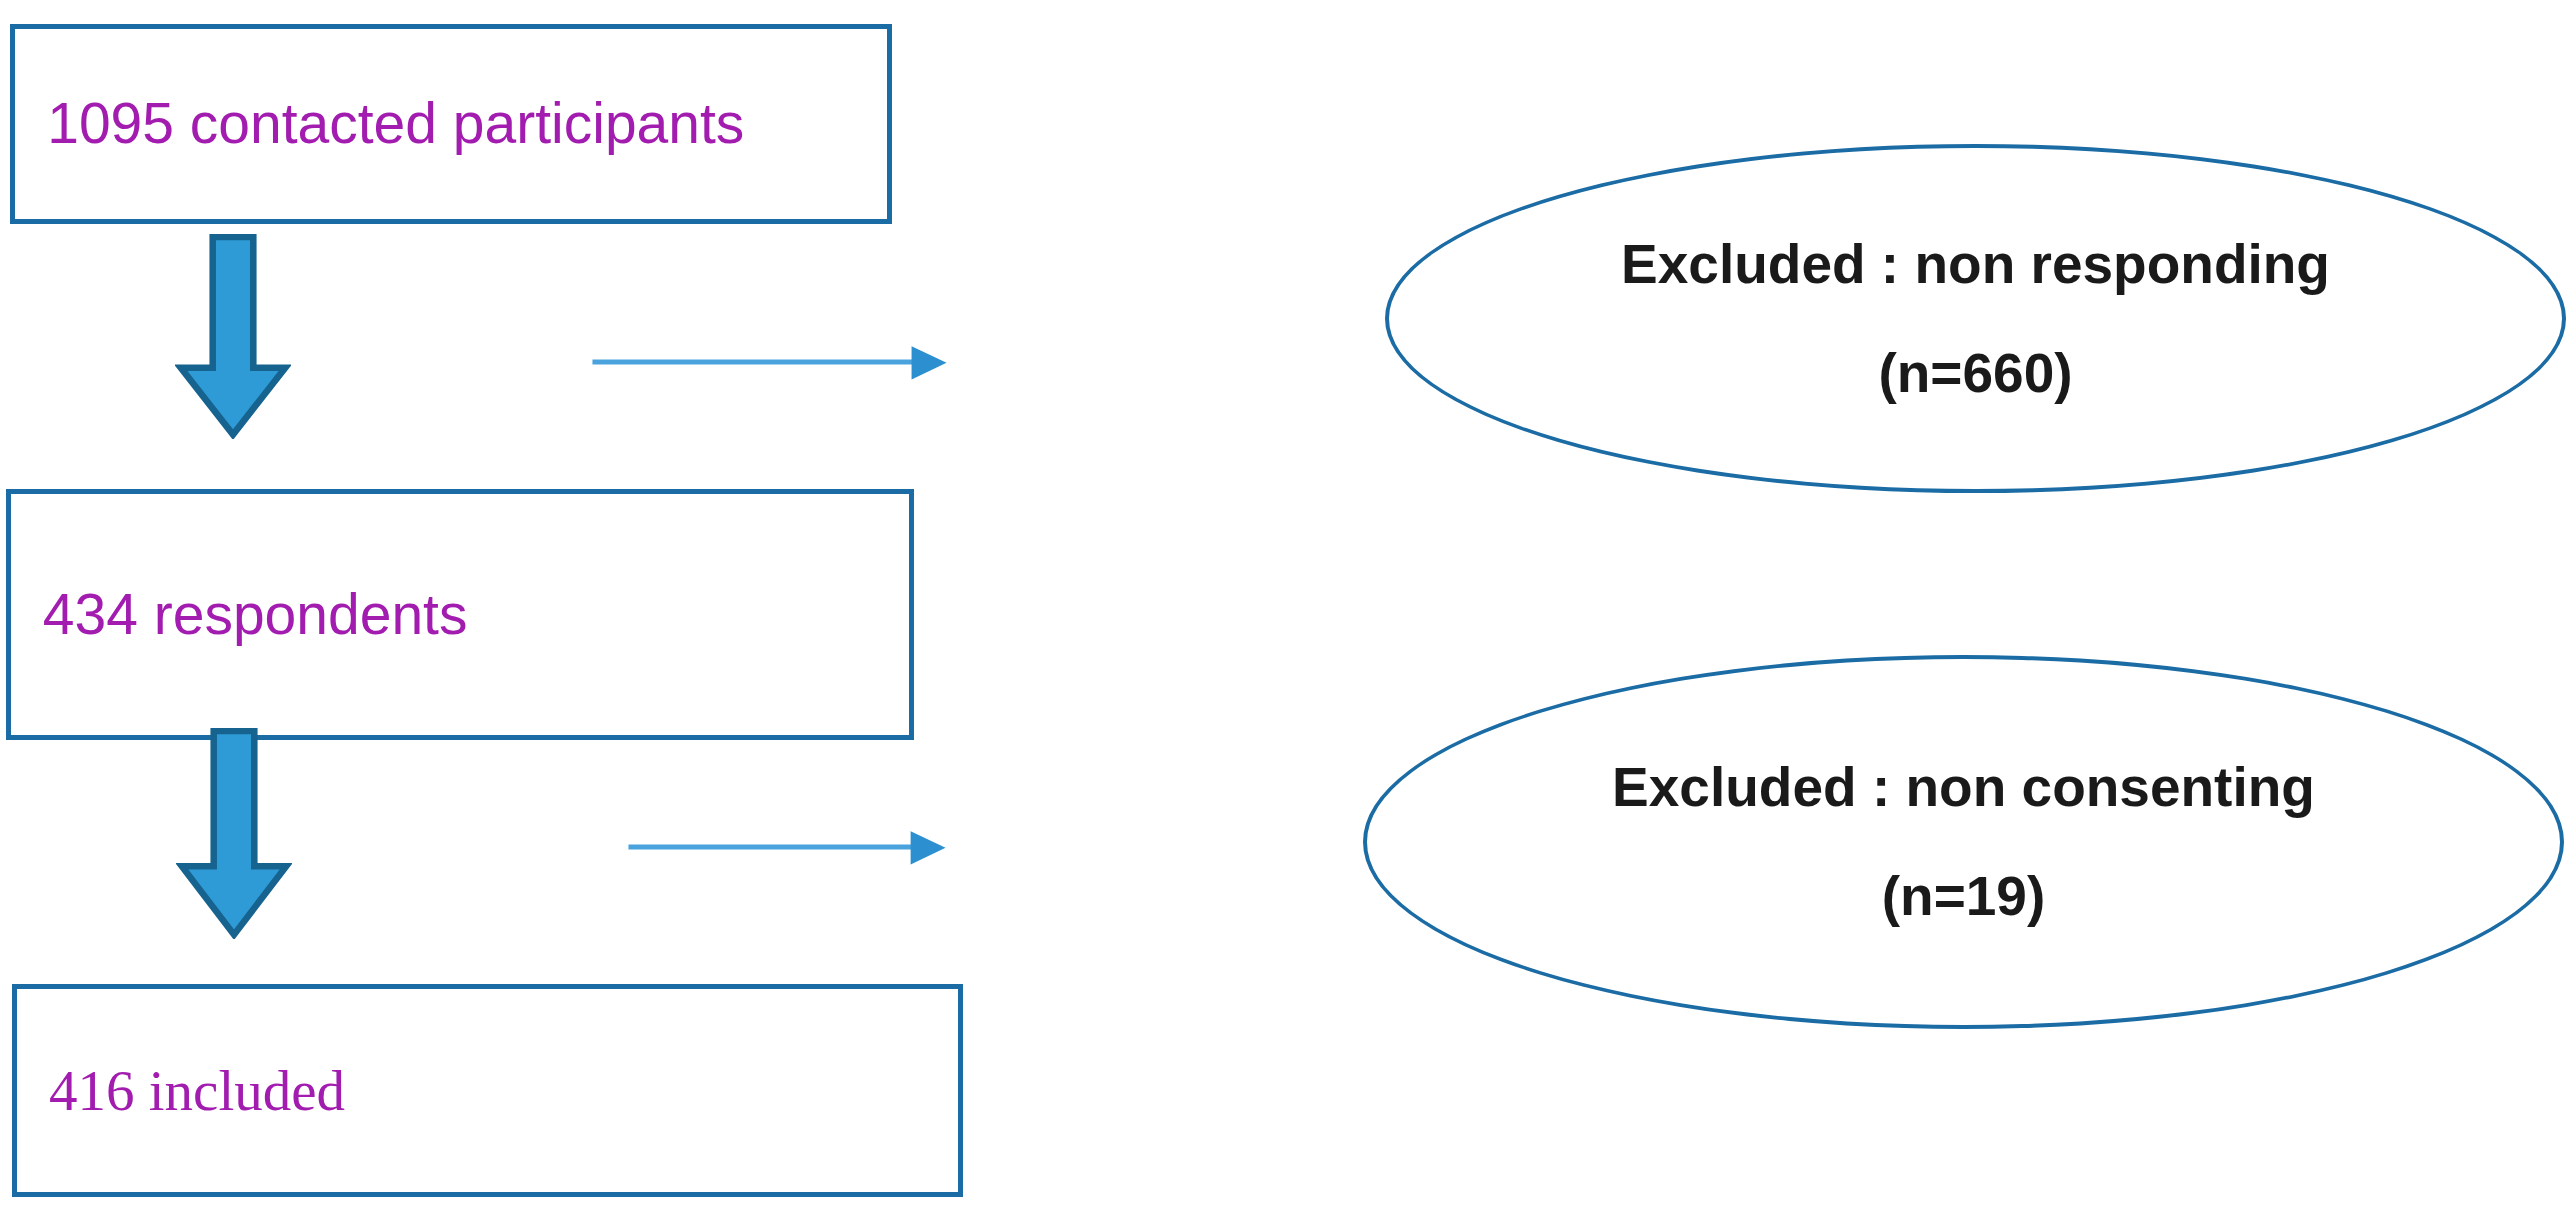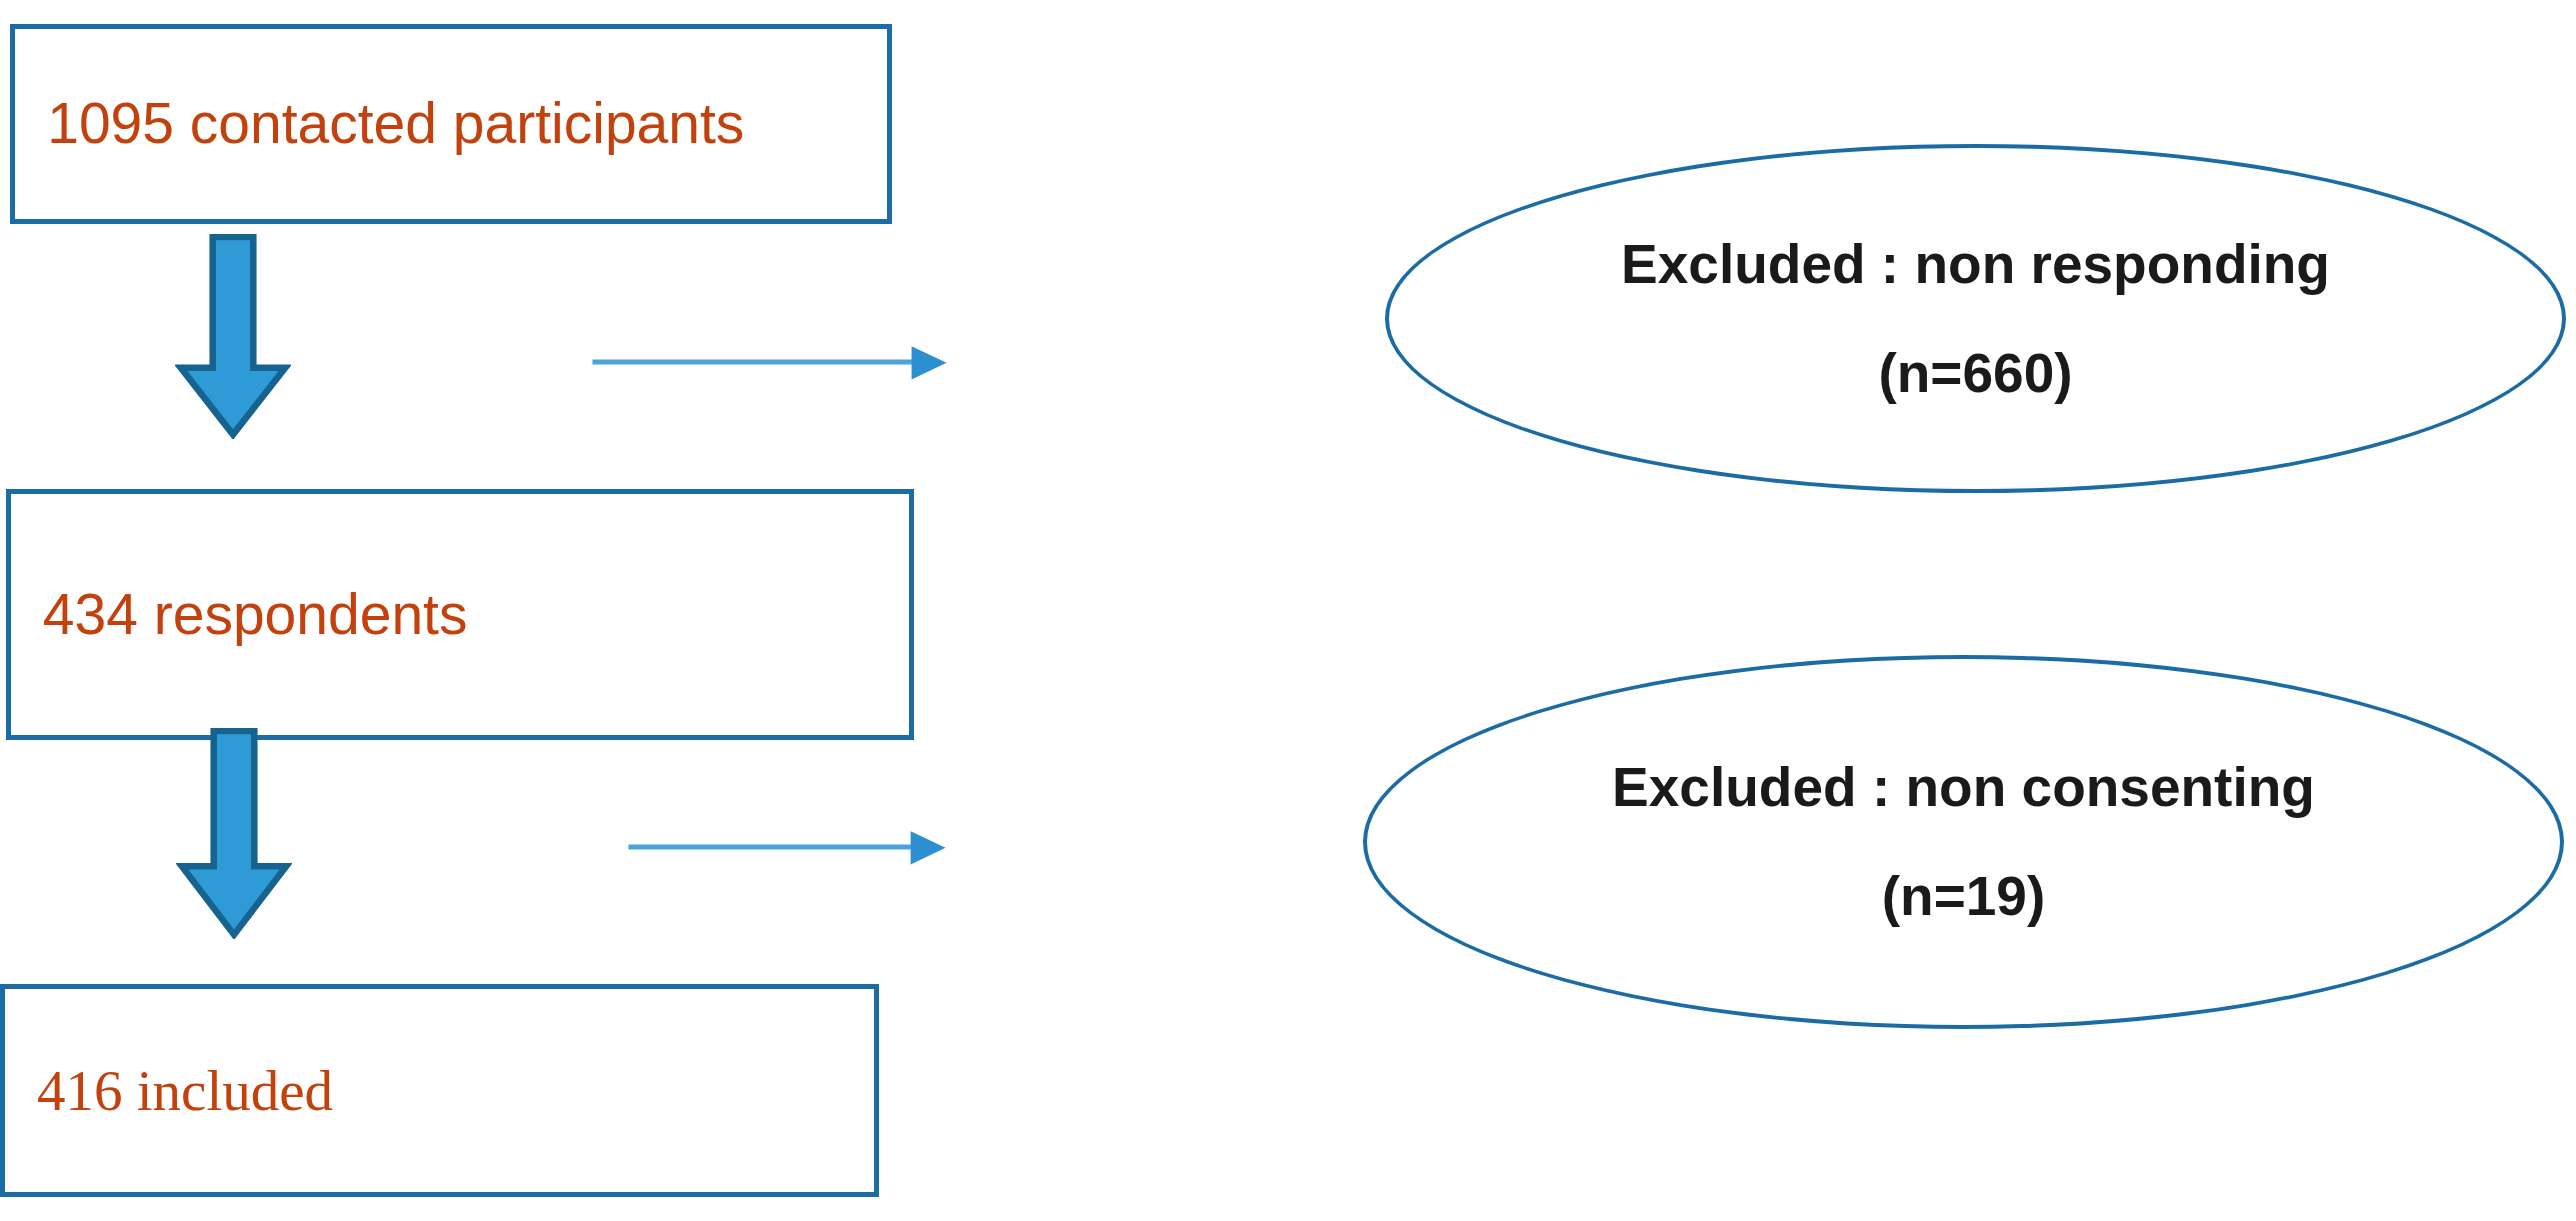--- a/index.html
+++ b/index.html
@@ -23,29 +23,29 @@
     background: #ffffff;
     border: 5.1px solid #1b6ca5;
     display: flex;
     align-items: center;
   }
   .flow-box .box-label {
     display: block;
     padding-left: 32px;
     font-size: 57px;
     line-height: 1.05;
-    color: #c2410c;
+    color: #a21caf;
     white-space: nowrap;
   }
   .flow-box.serif .box-label {
     font-family: "Liberation Serif", serif;
   }
   #box-contacted  { left: 10.2px;  top: 24px;   width: 882px; height: 200px; }
   #box-respondents{ left: 5.8px;   top: 489px;  width: 908px; height: 251px; }
-  #box-included   { left: 0;  top: 984px; width: 879px; height: 213px; }
+  #box-included   { left: 12px;  top: 984px; width: 951px; height: 213px; }
 
   
   .down-arrow {
     position: absolute;
   }
   #down-arrow-1 { left: 175px; top: 234px;  width: 116px; height: 205px; }
   #down-arrow-2 { left: 176px; top: 728px; width: 116px; height: 211px; }
 
   
   .thin-arrow { position: absolute; }

